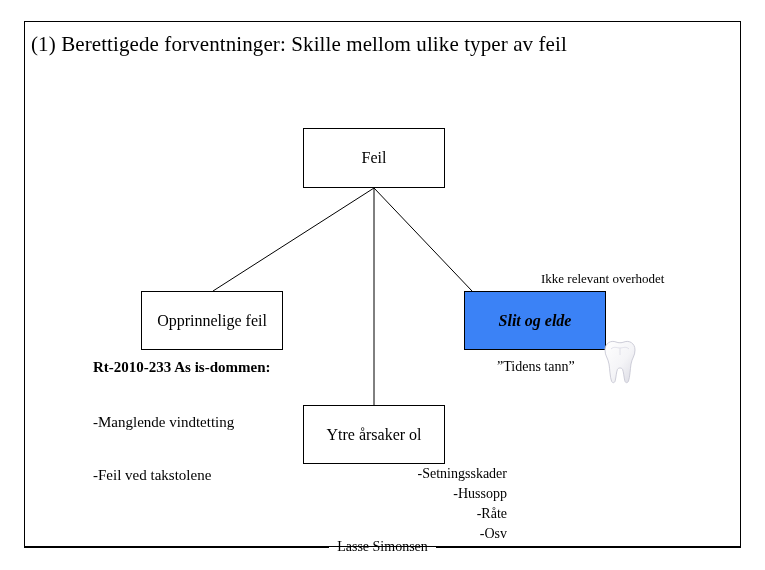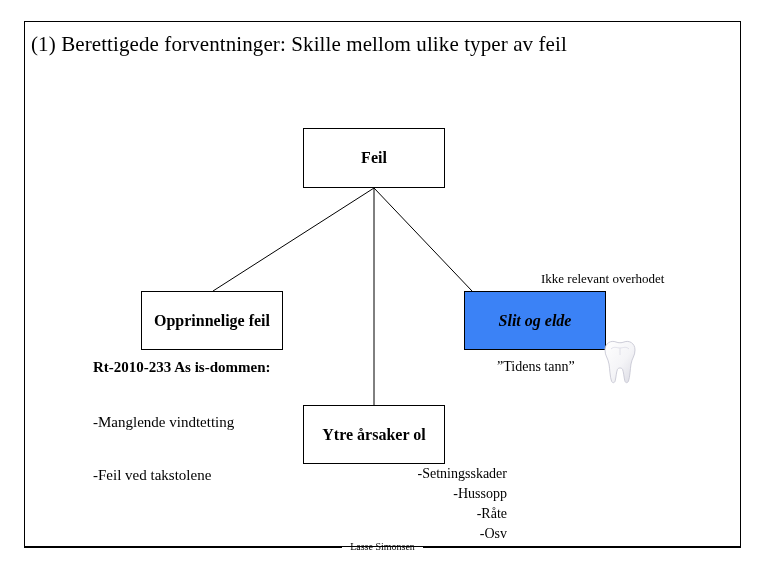--- a/index.html
+++ b/index.html
@@ -47,21 +47,20 @@
     position: absolute;
     border: 1px solid #000000;
     box-sizing: border-box;
     background: #ffffff;
     display: flex;
     align-items: center;
     justify-content: center;
     text-align: center;
     font-size: 16px;
     line-height: 20px;
-    font-weight: bold;
   }
   #node-feil {
     left: 303px;
     top: 128px;
     width: 142px;
     height: 60px;
   }
   #node-opprinnelige {
     left: 141px;
     top: 291px;
@@ -158,21 +157,21 @@
     align-items: center;
   }
   #footer .rule {
     flex: 1 1 auto;
     height: 1px;
     background: #000000;
   }
   #footer .rule.left { margin-right: 8px; }
   #footer .rule.right { margin-left: 8px; }
   #footer-name {
-    font-size: 10px;
+    font-size: 14px;
     line-height: 18px;
     white-space: nowrap;
   }
 </style>
 </head>
 <body>
 
 <div id="slide">
 
   <div id="frame"></div>

